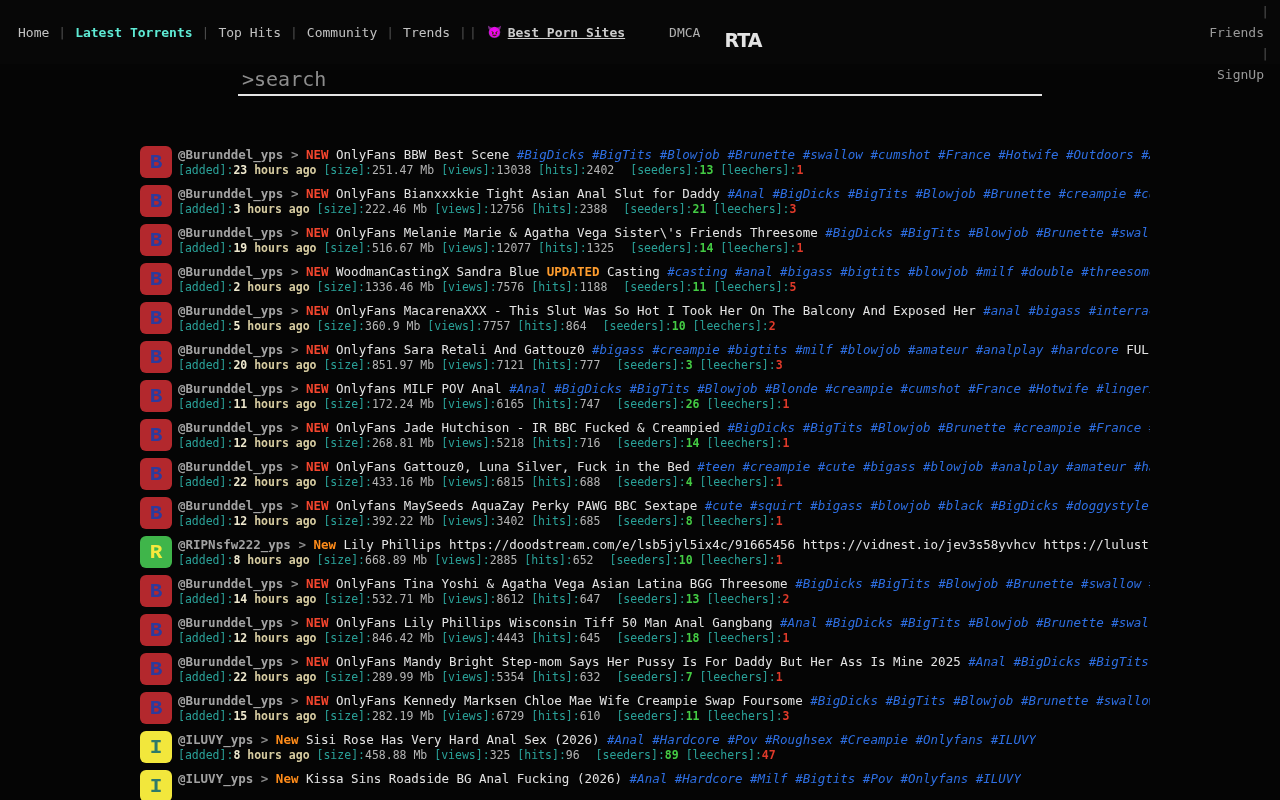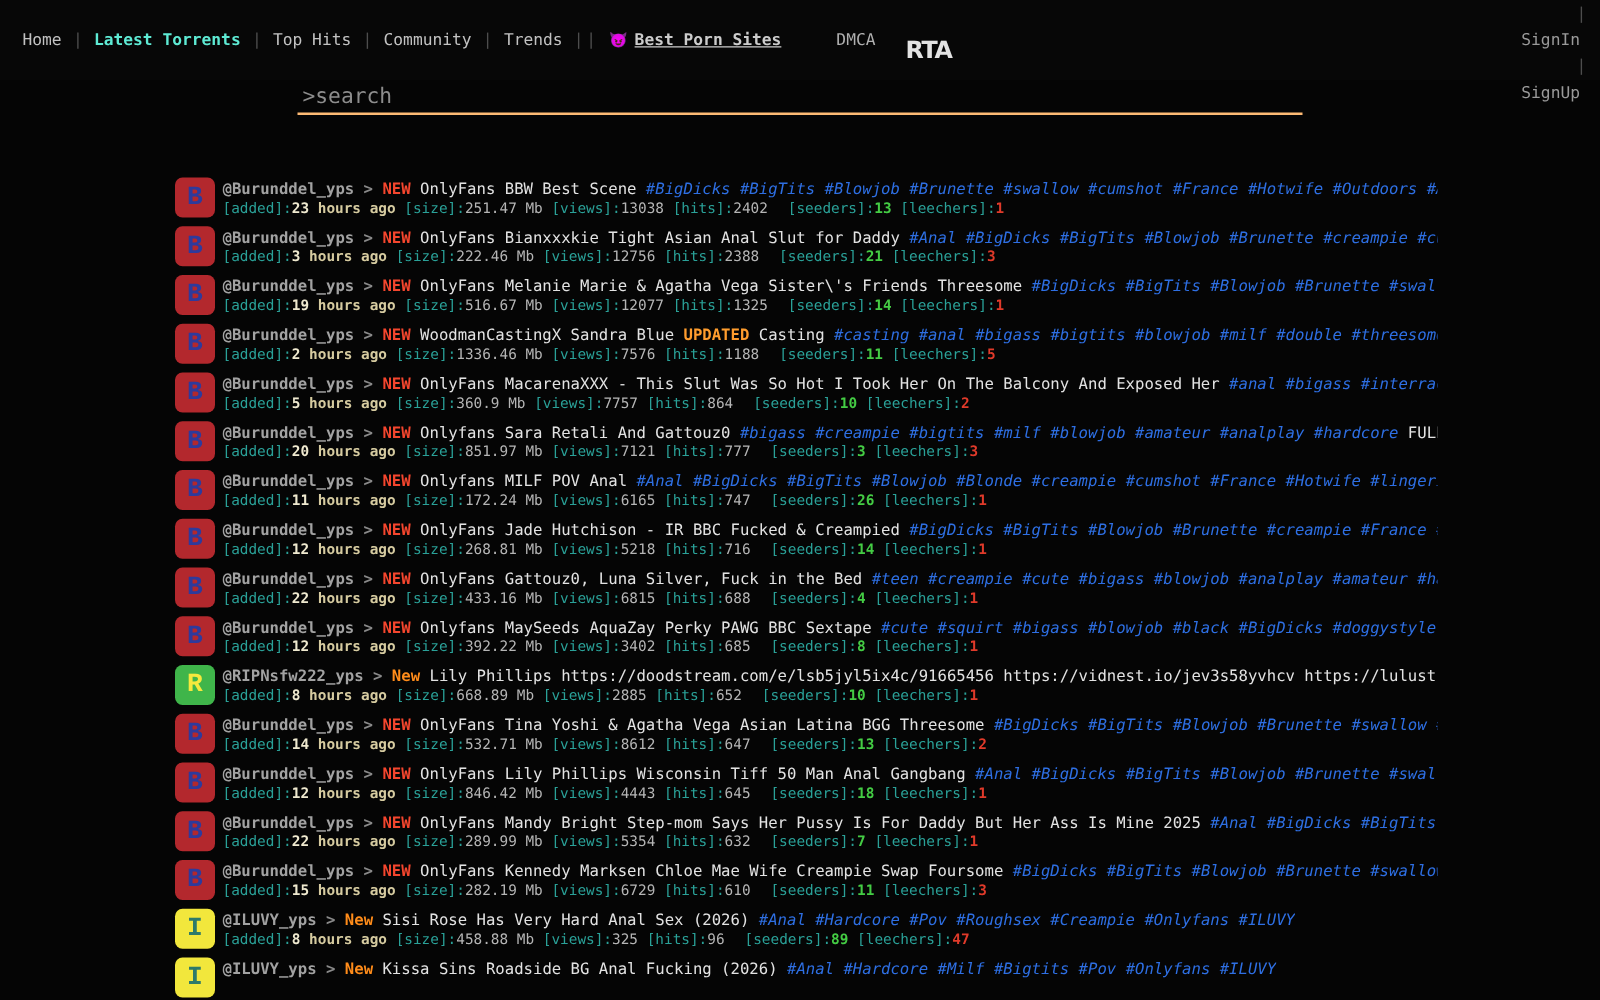--- a/index.html
+++ b/index.html
@@ -27,22 +27,22 @@
   }
   .flexspacer{flex:1;}
   .account{display:flex;align-items:flex-end;gap:6px;font-size:13px;flex-direction:column;}
   .handle{font-weight:bold;color:#a8a8a8;cursor:pointer;}
   .handle .arrow{color:#8a8a8a;padding-left:6px;}
   .auth{color:#9a9a9a;cursor:pointer;padding:0 6px;}
   
   .searchbar{display:flex;justify-content:center;margin-top:1px;}
   .searchbar input{
     width:796px;background:transparent;border:none;outline:none;
-    border-bottom:2px solid #fdba74;
-    color:#d946ef;font-family:"DejaVu Sans Mono",monospace;font-size:17px;
+    border-bottom:2px solid #e5e5e5;
+    color:#d946ef;font-family:"DejaVu Sans Mono",monospace;font-size:20px;
     padding:2px 4px 3px 4px;
   }
   .searchbar input::placeholder{color:#8d8d8d;opacity:1;}
   
   .content{margin:50px 0 0 136px;width:1014px;}
   .section-header-wrap{margin:0 0 8px 0;}
   .section-header{
     display:inline-block;background:#2e2e2e;color:#d2d2d2;
     font-size:12.5px;font-weight:bold;padding:3px 9px;
   }
@@ -92,21 +92,21 @@
     <span class="promo-label">Best Porn Sites</span>
   </span>
   <span class="nav-item dmca">DMCA</span>
   <span class="rta">RTA</span>
   <span class="flexspacer"></span>
   <span class="account">
     <span class="handle">
       <span>@mypornclub</span><span class="arrow">&gt;</span>
     </span>
     <span class="sep">|</span>
-    <span class="auth">SignIn</span>
+    <span class="auth">Friends</span>
     <span class="sep">|</span>
     <span class="auth">SignUp</span>
   </span>
 </div>
 
 <div class="searchbar">
   <input type="text" placeholder="&gt;search" style="">
 </div>
 
 <main class="content">

